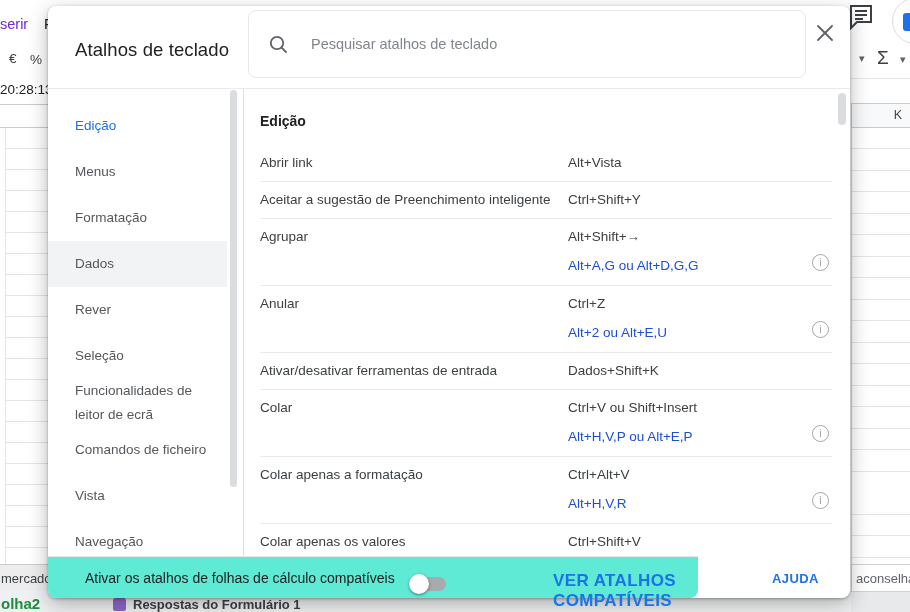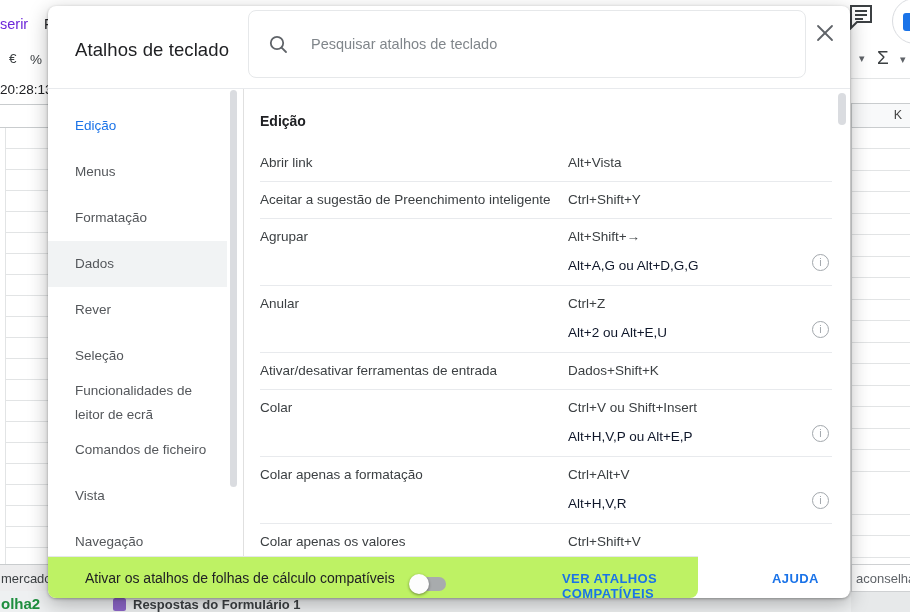--- a/index.html
+++ b/index.html
@@ -67,35 +67,35 @@
   .side-divider { left:195px; top:83px; width:1px; height:467px; background:#e0e0e0; }
 
   .content { left:196px; top:83px; width:606px; height:467px; overflow:hidden;
      padding:24px 18px 0 16px; }
   .section-title { font-size:14px; font-weight:700; color:#202124; margin-bottom:16px; }
   .row { position:relative; border-bottom:1px solid #e8eaed; }
   .row.simple { height:37px; }
   .row.alt { height:67px; }
   .row-action { position:absolute; left:0; top:10px; font-size:13.5px; color:#3c4043; }
   .row-keys { position:absolute; left:308px; top:10px; font-size:13.5px; color:#3c4043; }
-  .row-alt-keys { position:absolute; left:308px; top:39px; font-size:13.5px; color:#0f172a; }
+  .row-alt-keys { position:absolute; left:308px; top:39px; font-size:13.5px; color:#1d4ed8; }
   .info-icon { position:absolute; right:3px; top:35px; width:17px; height:17px; border-radius:50%;
      border:1.5px solid #a2a7ac; color:#a2a7ac; font-size:11px; line-height:14px; text-align:center;
      cursor:pointer; }
   .content-scrollbar { left:790px; top:87px; width:8px; height:32px; border-radius:4px; background:#dadce0; }
 
-  .footer { left:0; top:550px; width:650px; height:42px; background:#bef264; border-top:1px solid #e5e7e9;
+  .footer { left:0; top:550px; width:650px; height:42px; background:#5eead4; border-top:1px solid #e5e7e9;
      border-radius:0 0 8px 8px; }
   .footer-label { position:absolute; left:37px; top:13px; font-size:14px; color:#202124; }
   .toggle { position:absolute; left:364px; top:20px; width:34px; height:14px; border-radius:7px;
      background:#a8abad; cursor:pointer; }
   .toggle-thumb { position:absolute; left:-3px; top:-3px; width:20px; height:20px; border-radius:50%;
      background:#fdfdfd; box-shadow:0 1px 3px rgba(0,0,0,.45); }
-  .link-compat { position:absolute; left:505px; top:14px; font-size:13px; font-weight:700;
-     letter-spacing:.4px; color:#1a73e8; cursor:pointer;margin-left:9px; }
+  .link-compat { position:absolute; left:505px; top:14px; font-size:17px; font-weight:700;
+     letter-spacing:.4px; color:#1a73e8; cursor:pointer; }
   .link-help { position:absolute; left:724px; top:14px; font-size:13px; font-weight:700;
      letter-spacing:.4px; color:#1a73e8; cursor:pointer; }
 </style>
 </head>
 <body>
 
 <div class="stage">
 
   <span class="abs bg-menu-frag">serir</span>
   <span class="abs bg-menu-frag2">F</span>

